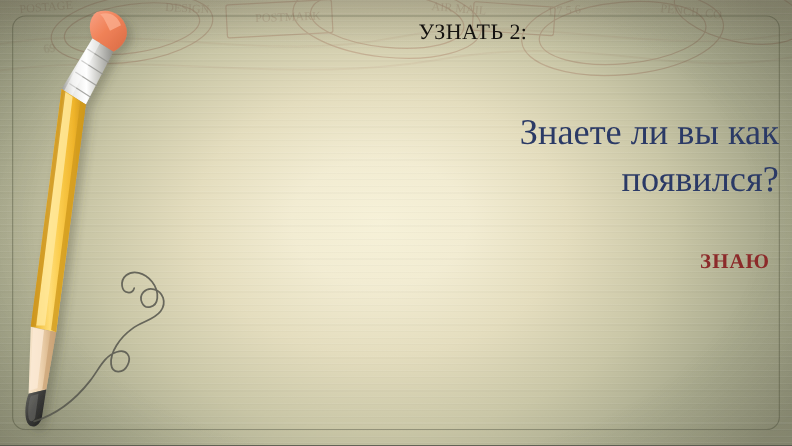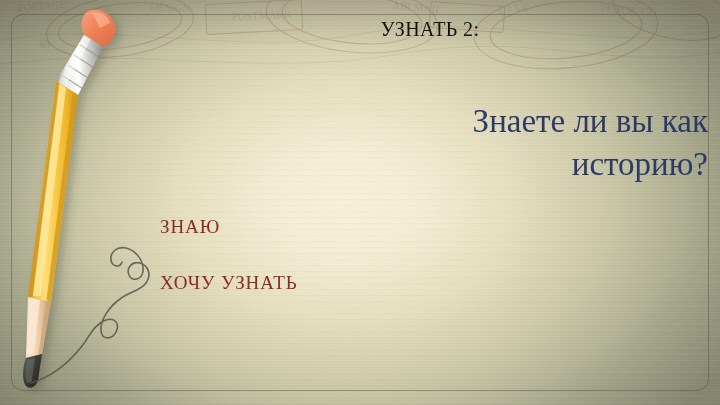--- a/index.html
+++ b/index.html
@@ -116,23 +116,24 @@
     text-align: right;
     font-size: 33px;
     line-height: 1.30;
     color: #2b3a66;
     font-family: "Liberation Serif", "DejaVu Serif", serif;
     margin-top: 48px;
   }
   .options {
     position: absolute;
     left: 160px;
-    top: 216px;
+    top: 228px;
     width: 540px;
-    text-align: left;
+    text-align: right;
+    font-weight: bold;
   }
   .option {
     font-size: 19px;
     letter-spacing: 0.9px;
     color: #8c2a2a;
     margin: 0 0 34px 0;
     font-family: "Liberation Serif", "DejaVu Serif", serif;
   }
   .option:last-child { margin-bottom: 0; }
 </style>
@@ -272,21 +273,20 @@
                  C 121 244, 114 250, 115 258
                  C 116 265, 124 266, 126 260"></path>
       </g>
     </svg>
   </div>
 
   <div class="kicker">УЗНАТЬ 2:</div>
 
   <div class="question">
     <div>Знаете ли вы как</div>
-    <div>историю?</div>
+    <div>появился?</div>
   </div>
 
   <div class="options">
     <div class="option">ЗНАЮ</div>
-    <div class="option">ХОЧУ УЗНАТЬ</div>
   </div>
 
 </div>
 
 </body></html>

